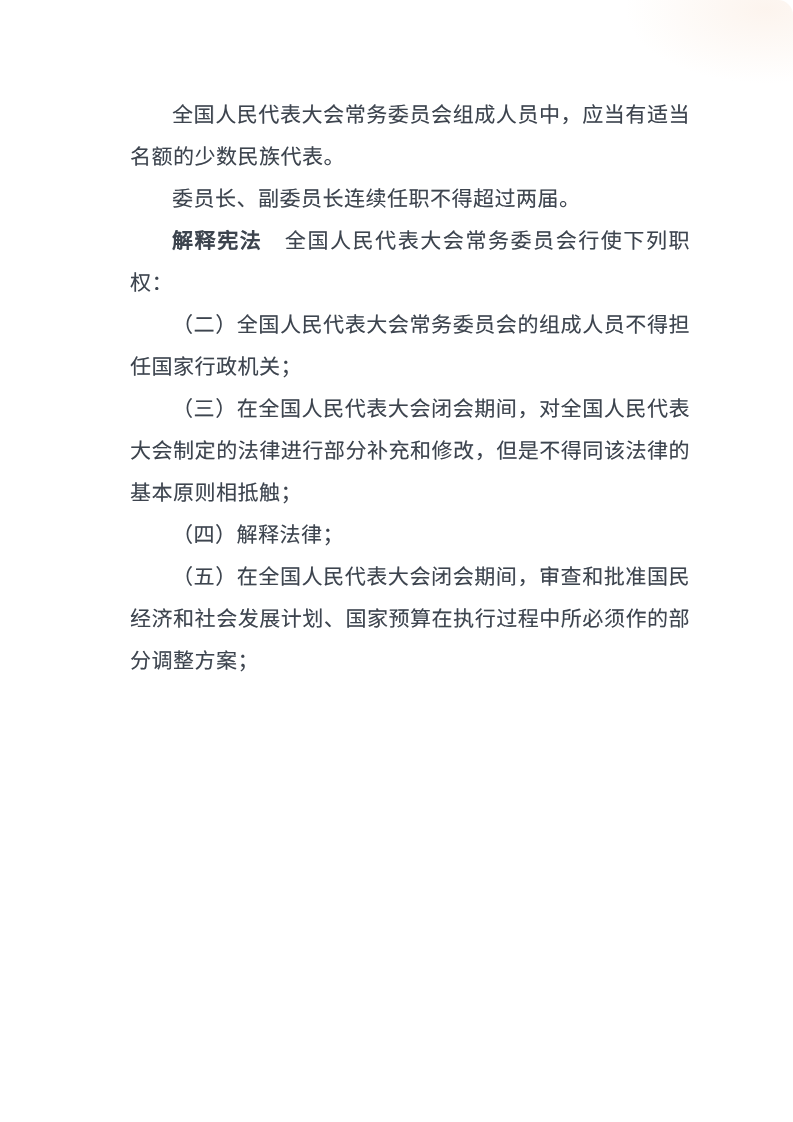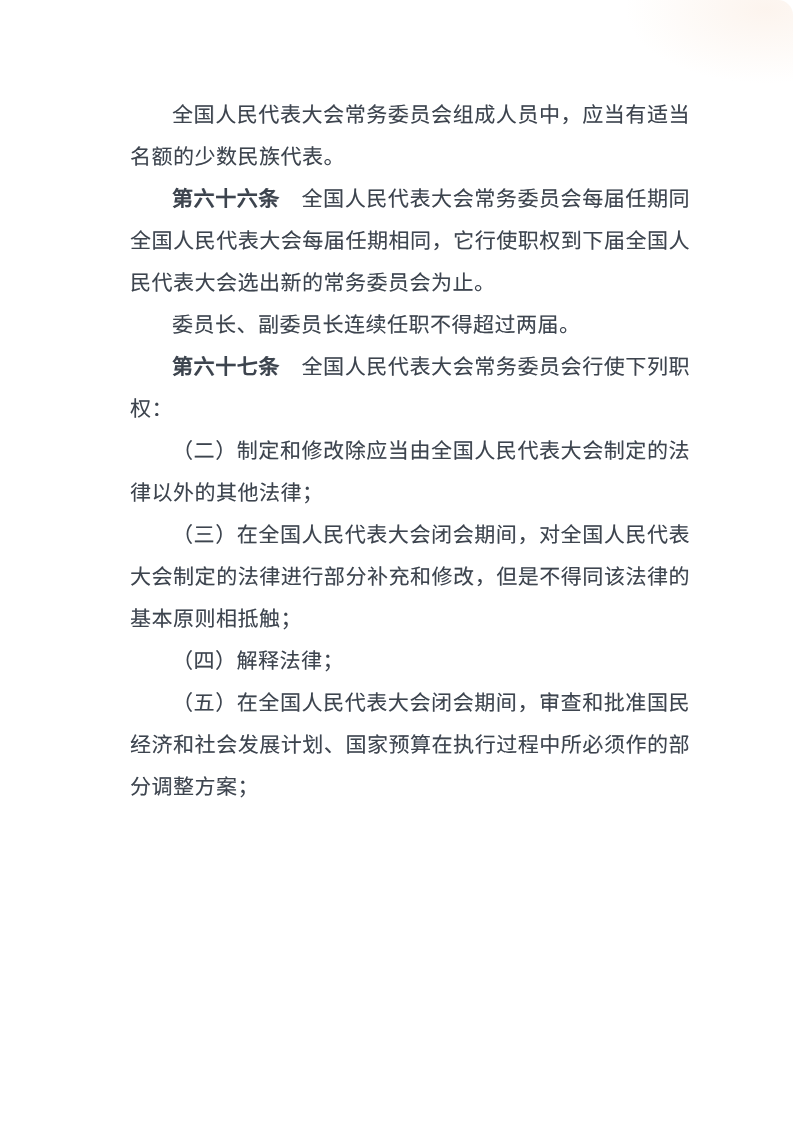--- a/index.html
+++ b/index.html
@@ -49,21 +49,20 @@
     font-weight: 700;
   }
 </style>
 </head>
 <body>
 
 <div class="page">
   <div class="scan-artifact"></div>
   <div class="text-block">
       <p><span>全国人民代表大会常务委员会组成人员中，应当有适当名额的少数民族代表。</span></p>
-      <p><b>第六十六条</b><span>　全国人民代表大会常务委员会每届任期同全国人民代表大会每届任期相同，它行使职权到下届全国人民代表大会选出新的常务委员会为止。</span></p>
       <p><span>委员长、副委员长连续任职不得超过两届。</span></p>
-      <p><b>第六十七条</b><span>　全国人民代表大会常务委员会行使下列职权：</span></p>
-      <p><span>（二）制定和修改除应当由全国人民代表大会制定的法律以外的其他法律；</span></p>
+      <p><b>解释宪法</b><span>　全国人民代表大会常务委员会行使下列职权：</span></p>
+      <p><span>（二）全国人民代表大会常务委员会的组成人员不得担任国家行政机关；</span></p>
       <p><span>（三）在全国人民代表大会闭会期间，对全国人民代表大会制定的法律进行部分补充和修改，但是不得同该法律的基本原则相抵触；</span></p>
       <p><span>（四）解释法律；</span></p>
       <p><span>（五）在全国人民代表大会闭会期间，审查和批准国民经济和社会发展计划、国家预算在执行过程中所必须作的部分调整方案；</span></p>
     </div>
 </div>
 
 </body></html>

